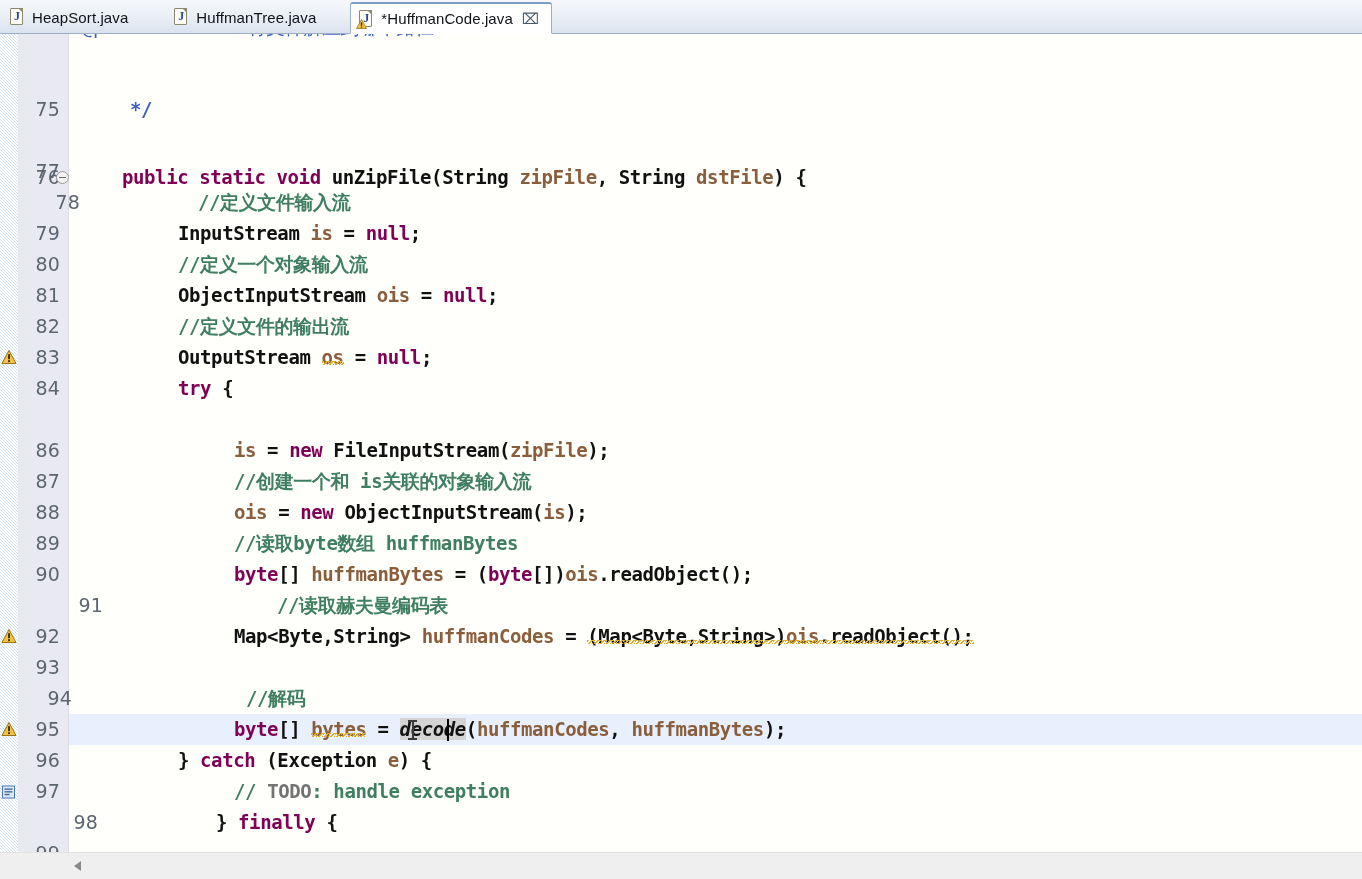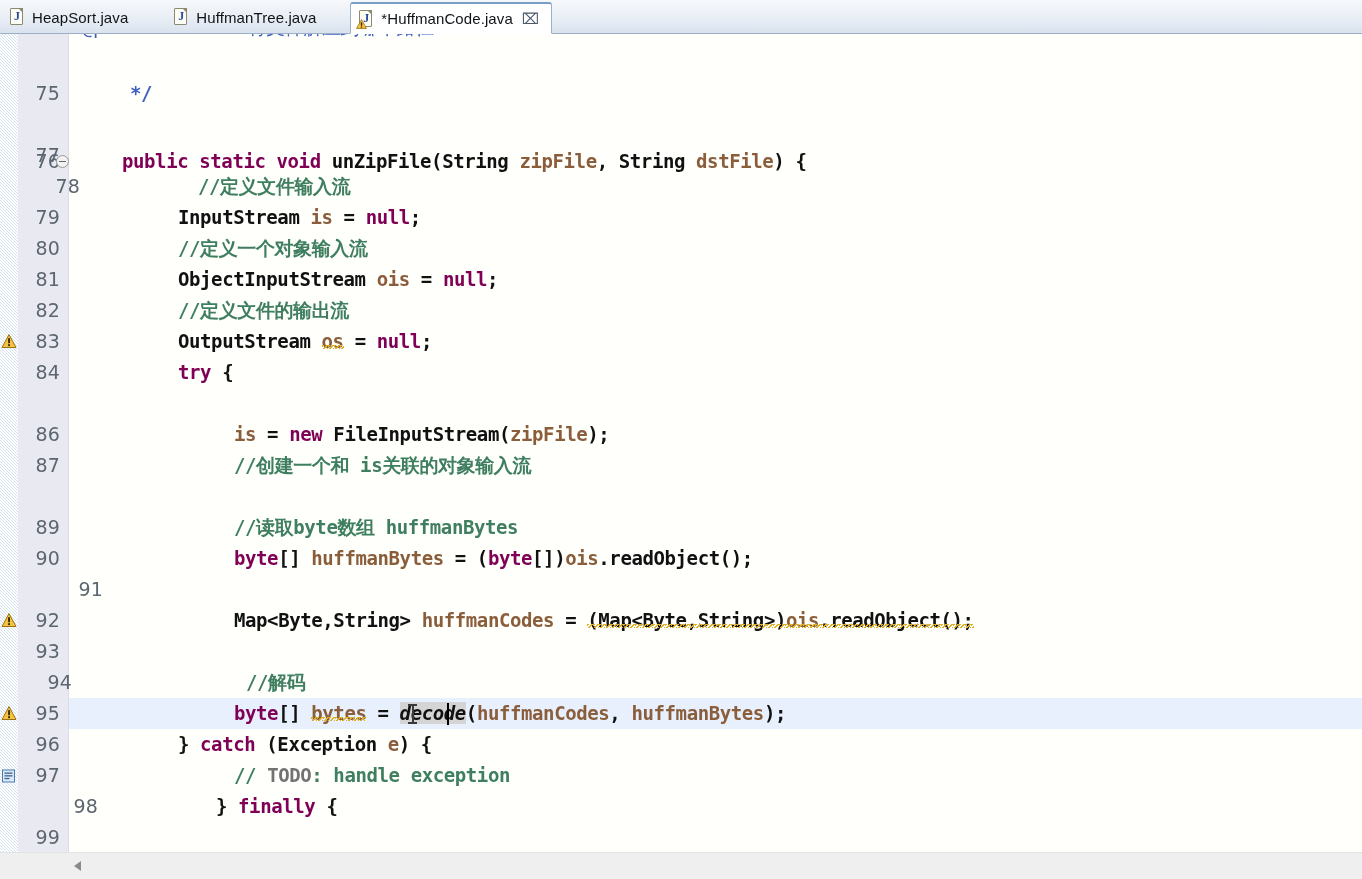--- a/index.html
+++ b/index.html
@@ -123,21 +123,21 @@
     background: #e9e9f2;
   }
   .gutter-edge {
     position: absolute;
     left: 68px; top: 0;
     width: 1px; height: 818px;
     background: #dcdce6;
   }
   .codearea {
     position: absolute;
-    left: 0; top: 0;
+    left: 0; top: 16px;
     width: 1362px; height: 818px;
   }
 
   .row {
     position: absolute;
     left: 0;
     width: 1362px;
     height: 31px;
     line-height: 31px;
   }
@@ -388,33 +388,38 @@
     <div class="row" style="top:385px;">
       <span class="lineno">86</span>
       <span class="code" style="left:234px;"><span class="loc">is</span><span class="pln"> = </span><span class="kw">new</span><span class="pln"> FileInputStream(</span><span class="loc">zipFile</span><span class="pln">);</span></span>
     </div>
 
     <div class="row" style="top:416px;">
       <span class="lineno">87</span>
       <span class="code" style="left:234px;"><span class="cmt">//创建一个和 is关联的对象输入流</span></span>
     </div>
 
+    <div class="row" style="top:447px;">
+      <span class="lineno">88</span>
+      <span class="code" style="left:234px;"><span class="loc">ois</span><span class="pln"> = </span><span class="kw">new</span><span class="pln"> ObjectInputStream(</span><span class="loc">is</span><span class="pln">);</span></span>
+    </div>
 
     <div class="row" style="top:478px;">
       <span class="lineno">89</span>
       <span class="code" style="left:234px;"><span class="cmt">//读取byte数组 huffmanBytes</span></span>
     </div>
 
     <div class="row" style="top:509px;">
       <span class="lineno">90</span>
       <span class="code" style="left:234px;"><span class="kw">byte</span><span class="pln">[] </span><span class="loc">huffmanBytes</span><span class="pln"> = (</span><span class="kw">byte</span><span class="pln">[])</span><span class="loc">ois</span><span class="pln">.readObject();</span></span>
     </div>
 
     <div class="row" style="top:540px;margin-left:43px;">
       <span class="lineno">91</span>
+      <span class="code" style="left:234px;"><span class="cmt">//读取赫夫曼编码表</span></span>
     </div>
 
     <div class="row" style="top:571px;">
       <svg class="gicon" style="left:1px; top:7px;" viewBox="0 0 16 16">
         <polygon points="8,1.5 15,14.5 1,14.5" fill="#f5c242" stroke="#9a7410" stroke-width="1"></polygon>
         <rect x="7.1" y="5.2" width="1.9" height="5" fill="#3a2c05"></rect>
         <rect x="7.1" y="11.2" width="1.9" height="1.9" fill="#3a2c05"></rect>
       </svg>
       <span class="lineno">92</span>
       <span class="code" style="left:234px;"><span class="pln">Map&lt;Byte,String&gt; </span><span class="loc">huffmanCodes</span><span class="pln"> = </span><span class="sq2"><span class="pln">(Map&lt;Byte,String&gt;)</span><span class="loc">ois</span><span class="pln">.readObject();</span></span></span>

